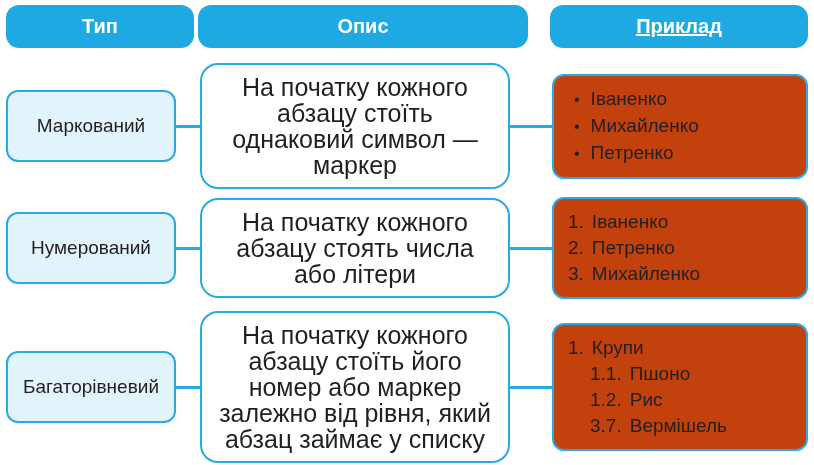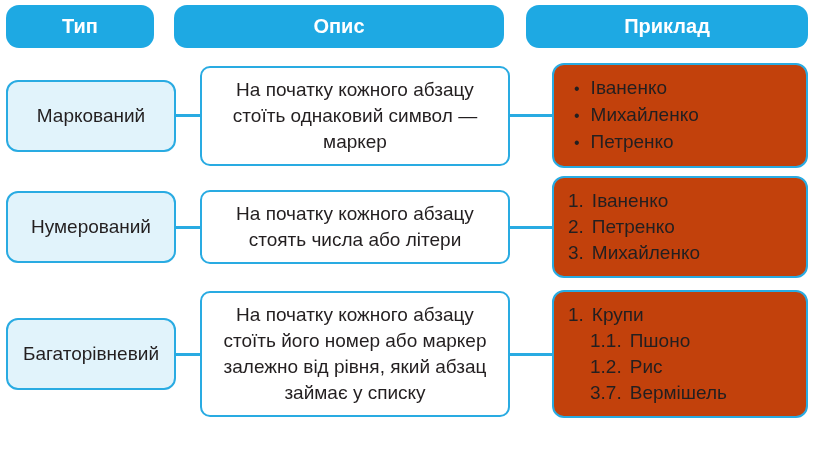--- a/index.html
+++ b/index.html
@@ -27,23 +27,23 @@
     background: #1ea9e3;
     color: #ffffff;
     font-weight: bold;
     font-size: 20px;
     border-radius: 13px;
     height: 43px;
     display: flex;
     align-items: center;
     justify-content: center;
   }
-  .h-type    { width: 148px; margin-right: 20px; }
+  .h-type    { width: 188px; margin-right: 4px; }
   .h-desc    { width: 330px; margin-right: 22px; }
-  .h-example { flex: 1; }
+  .h-example { flex: 1; text-decoration: underline; }
   
   .row {
     display: flex;
     align-items: center;
   }
   .row-1 { margin-bottom: 8px; }
   .row-2 { margin-bottom: 12px; }
   .connector {
     height: 3px;
     background: #29abe2;
@@ -57,24 +57,24 @@
     border-radius: 12px;
     padding: 21px 6px;
     text-align: center;
     font-size: 19px;
     line-height: 26px;
   }
   .descbox {
     flex: 0 0 310px;
     background: #ffffff;
     border: 2.5px solid #29abe2;
-    border-radius: 10px;
+    border-radius: 18px;
     padding: 9px 13px;
     text-align: center;
-    font-size: 19px;
+    font-size: 25px;
     line-height: 26px;
   }
   .examplebox {
     flex: 0 0 256px;
     background: #c2410c;
     border: 2.5px solid #29abe2;
     border-radius: 12px;
     padding: 10px 10px 10px 14px;
     font-size: 19px;
     line-height: 26px;

